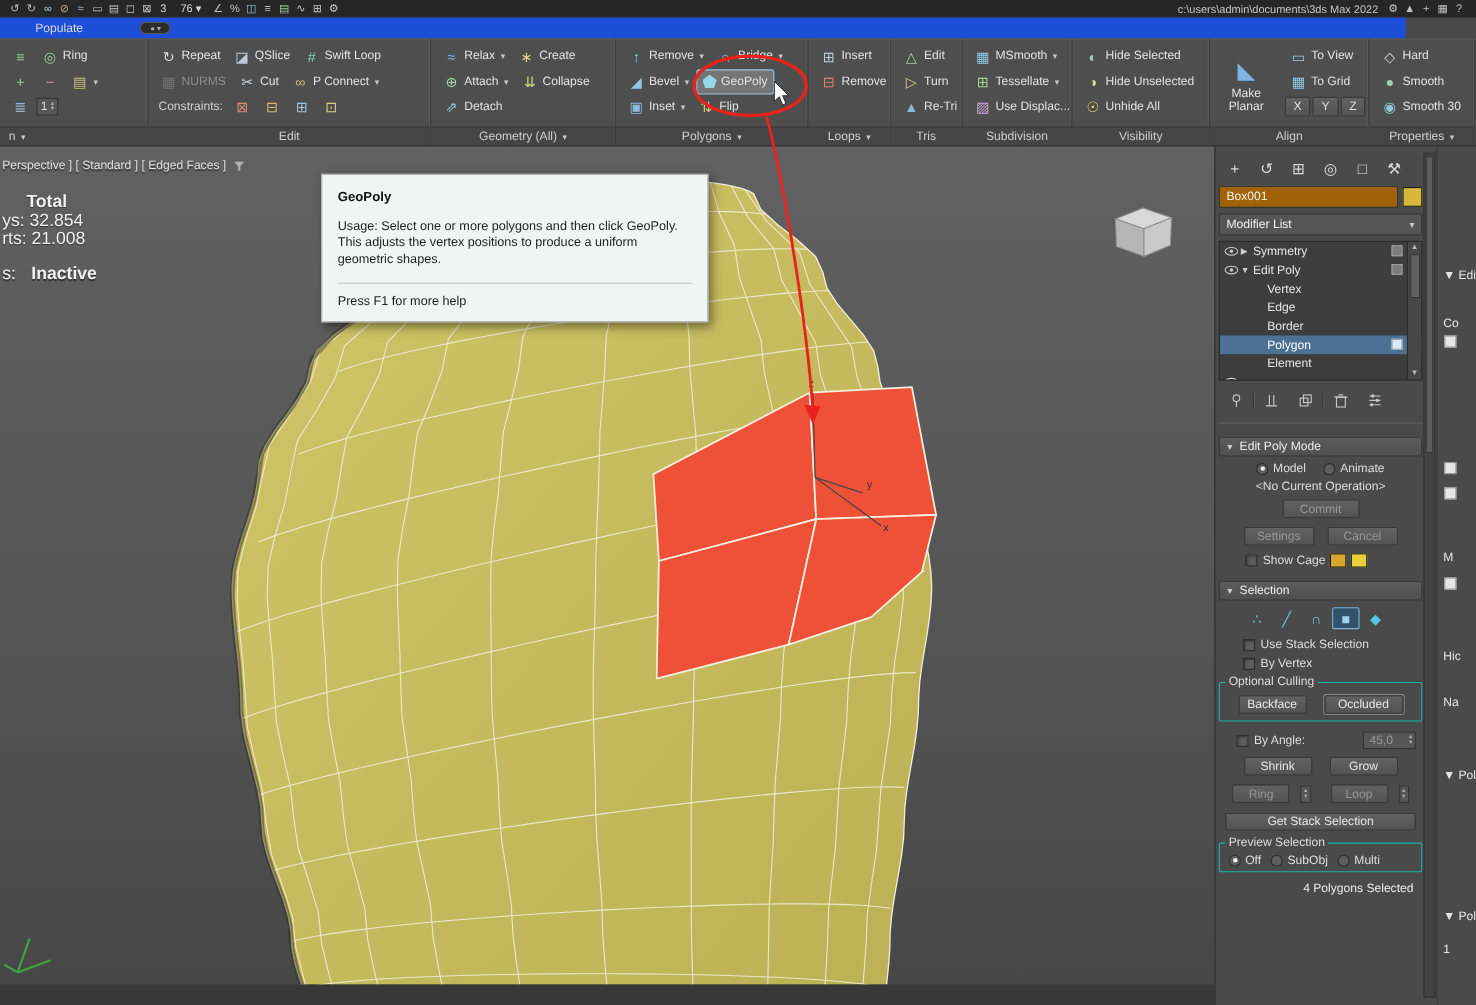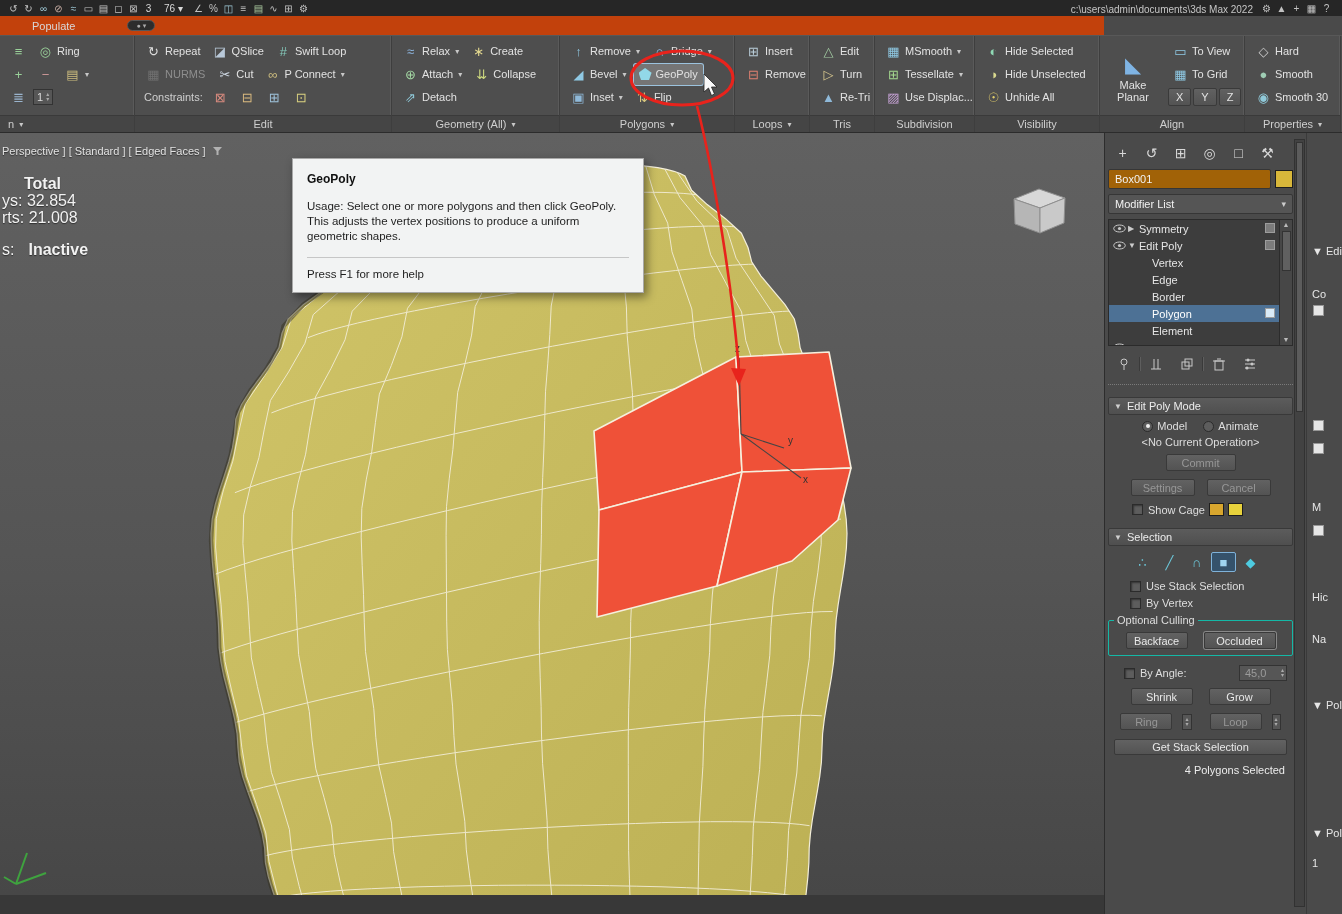--- a/index.html
+++ b/index.html
@@ -6,21 +6,21 @@
 html,body{width:1342px;height:914px;overflow:hidden}
 body{position:relative;background:#4a4a4a;font-family:"Liberation Sans",sans-serif;font-size:11px;color:#ddd}
 
 
 #topbar{position:absolute;top:0;left:0;width:1342px;height:16px;background:#262626;display:flex;align-items:center;gap:4px;padding:0 6px;z-index:5}
 .tic{display:inline-flex;width:15px;height:13px;align-items:center;justify-content:center;font-size:10px;line-height:13px}
 #tb-val{color:#d8d8d8;font-size:10px;padding:0 4px}
 #tb-right{margin-left:auto;display:flex;align-items:flex-end;gap:6px;font-size:10px;color:#c6c6c6;padding-right:2px}
 
 
-#tabrow{position:absolute;top:16px;left:0;width:1104px;height:19px;background:#c2410c;display:flex;align-items:center;z-index:5}
+#tabrow{position:absolute;top:16px;left:0;width:1278px;height:19px;background:#1d4ed8;display:flex;align-items:center;z-index:5}
 #populate-tab{margin-left:32px;color:#d8d8d8}
 #ribbon-pill{margin-left:52px;width:28px;height:11px;background:#2c2c2c;border:1px solid #575757;border-radius:6px;display:flex;align-items:center;justify-content:center;gap:2px;font-size:7px;color:#aaa}
 
 
 #ribbon{position:absolute;top:35px;left:0;width:1342px;height:98px;background:#4e4e4e;display:flex;border-bottom:1px solid #2c2c2c;border-top:1px solid #585858;z-index:5}
 .rgroup{height:96px;border-right:1px solid #3e3e3e;box-shadow:inset -1px 0 0 #5a5a5a;display:flex;flex-direction:column;overflow:hidden}
 .rgroup-body{flex:1;padding:4px 0 0 6px;display:flex;gap:8px}
 .rows{display:flex;flex-direction:column;gap:1px}
 .rrow{display:flex;gap:2px;height:22px;align-items:center}
 .rbtn{display:flex;align-items:center;gap:4px;padding:0 5px;height:21px;border-radius:2px;color:#e2e2e2;white-space:nowrap}
@@ -763,20 +763,37 @@
       <div class="btn" style="width:62px">Shrink</div>
       <div class="btn" style="width:62px">Grow</div>
     </div>
     <div class="prow" style="justify-content:center;gap:10px;margin-top:8px">
       <div class="btn dis" style="width:52px">Ring</div>
       <span class="sarr" style="border:1px solid #333;background:#565656;padding:2px 2px">▴<br>▾</span>
       <div class="btn dis" style="width:52px;margin-left:8px">Loop</div>
       <span class="sarr" style="border:1px solid #333;background:#565656;padding:2px 2px">▴<br>▾</span>
     </div>
     <div class="btn" style="margin:9px 6px 0;height:16px">Get Stack Selection</div>
+    <div class="grp" style="padding-bottom:4px">
+      <span class="glabel">Preview Selection</span>
+      <div class="prow" style="gap:9px;margin-top:0;margin-left:4px">
+        <span class="radlbl">
+            <span class="rd on"></span>
+            <span>Off</span>
+          </span>
+        <span class="radlbl">
+            <span class="rd"></span>
+            <span>SubObj</span>
+          </span>
+        <span class="radlbl">
+            <span class="rd"></span>
+            <span>Multi</span>
+          </span>
+      </div>
+    </div>
     <div class="status">4 Polygons Selected</div>
   </div>
 
   <div id="pscroll">
       <div class="pthumb"></div>
     </div>
   <div id="edgestrip">
       <span class="efrag" style="top: 112px;">▼ Edi</span>
       <span class="efrag" style="top: 155px;">Co</span>
       <div class="ebox" style="top: 172px;"></div>

